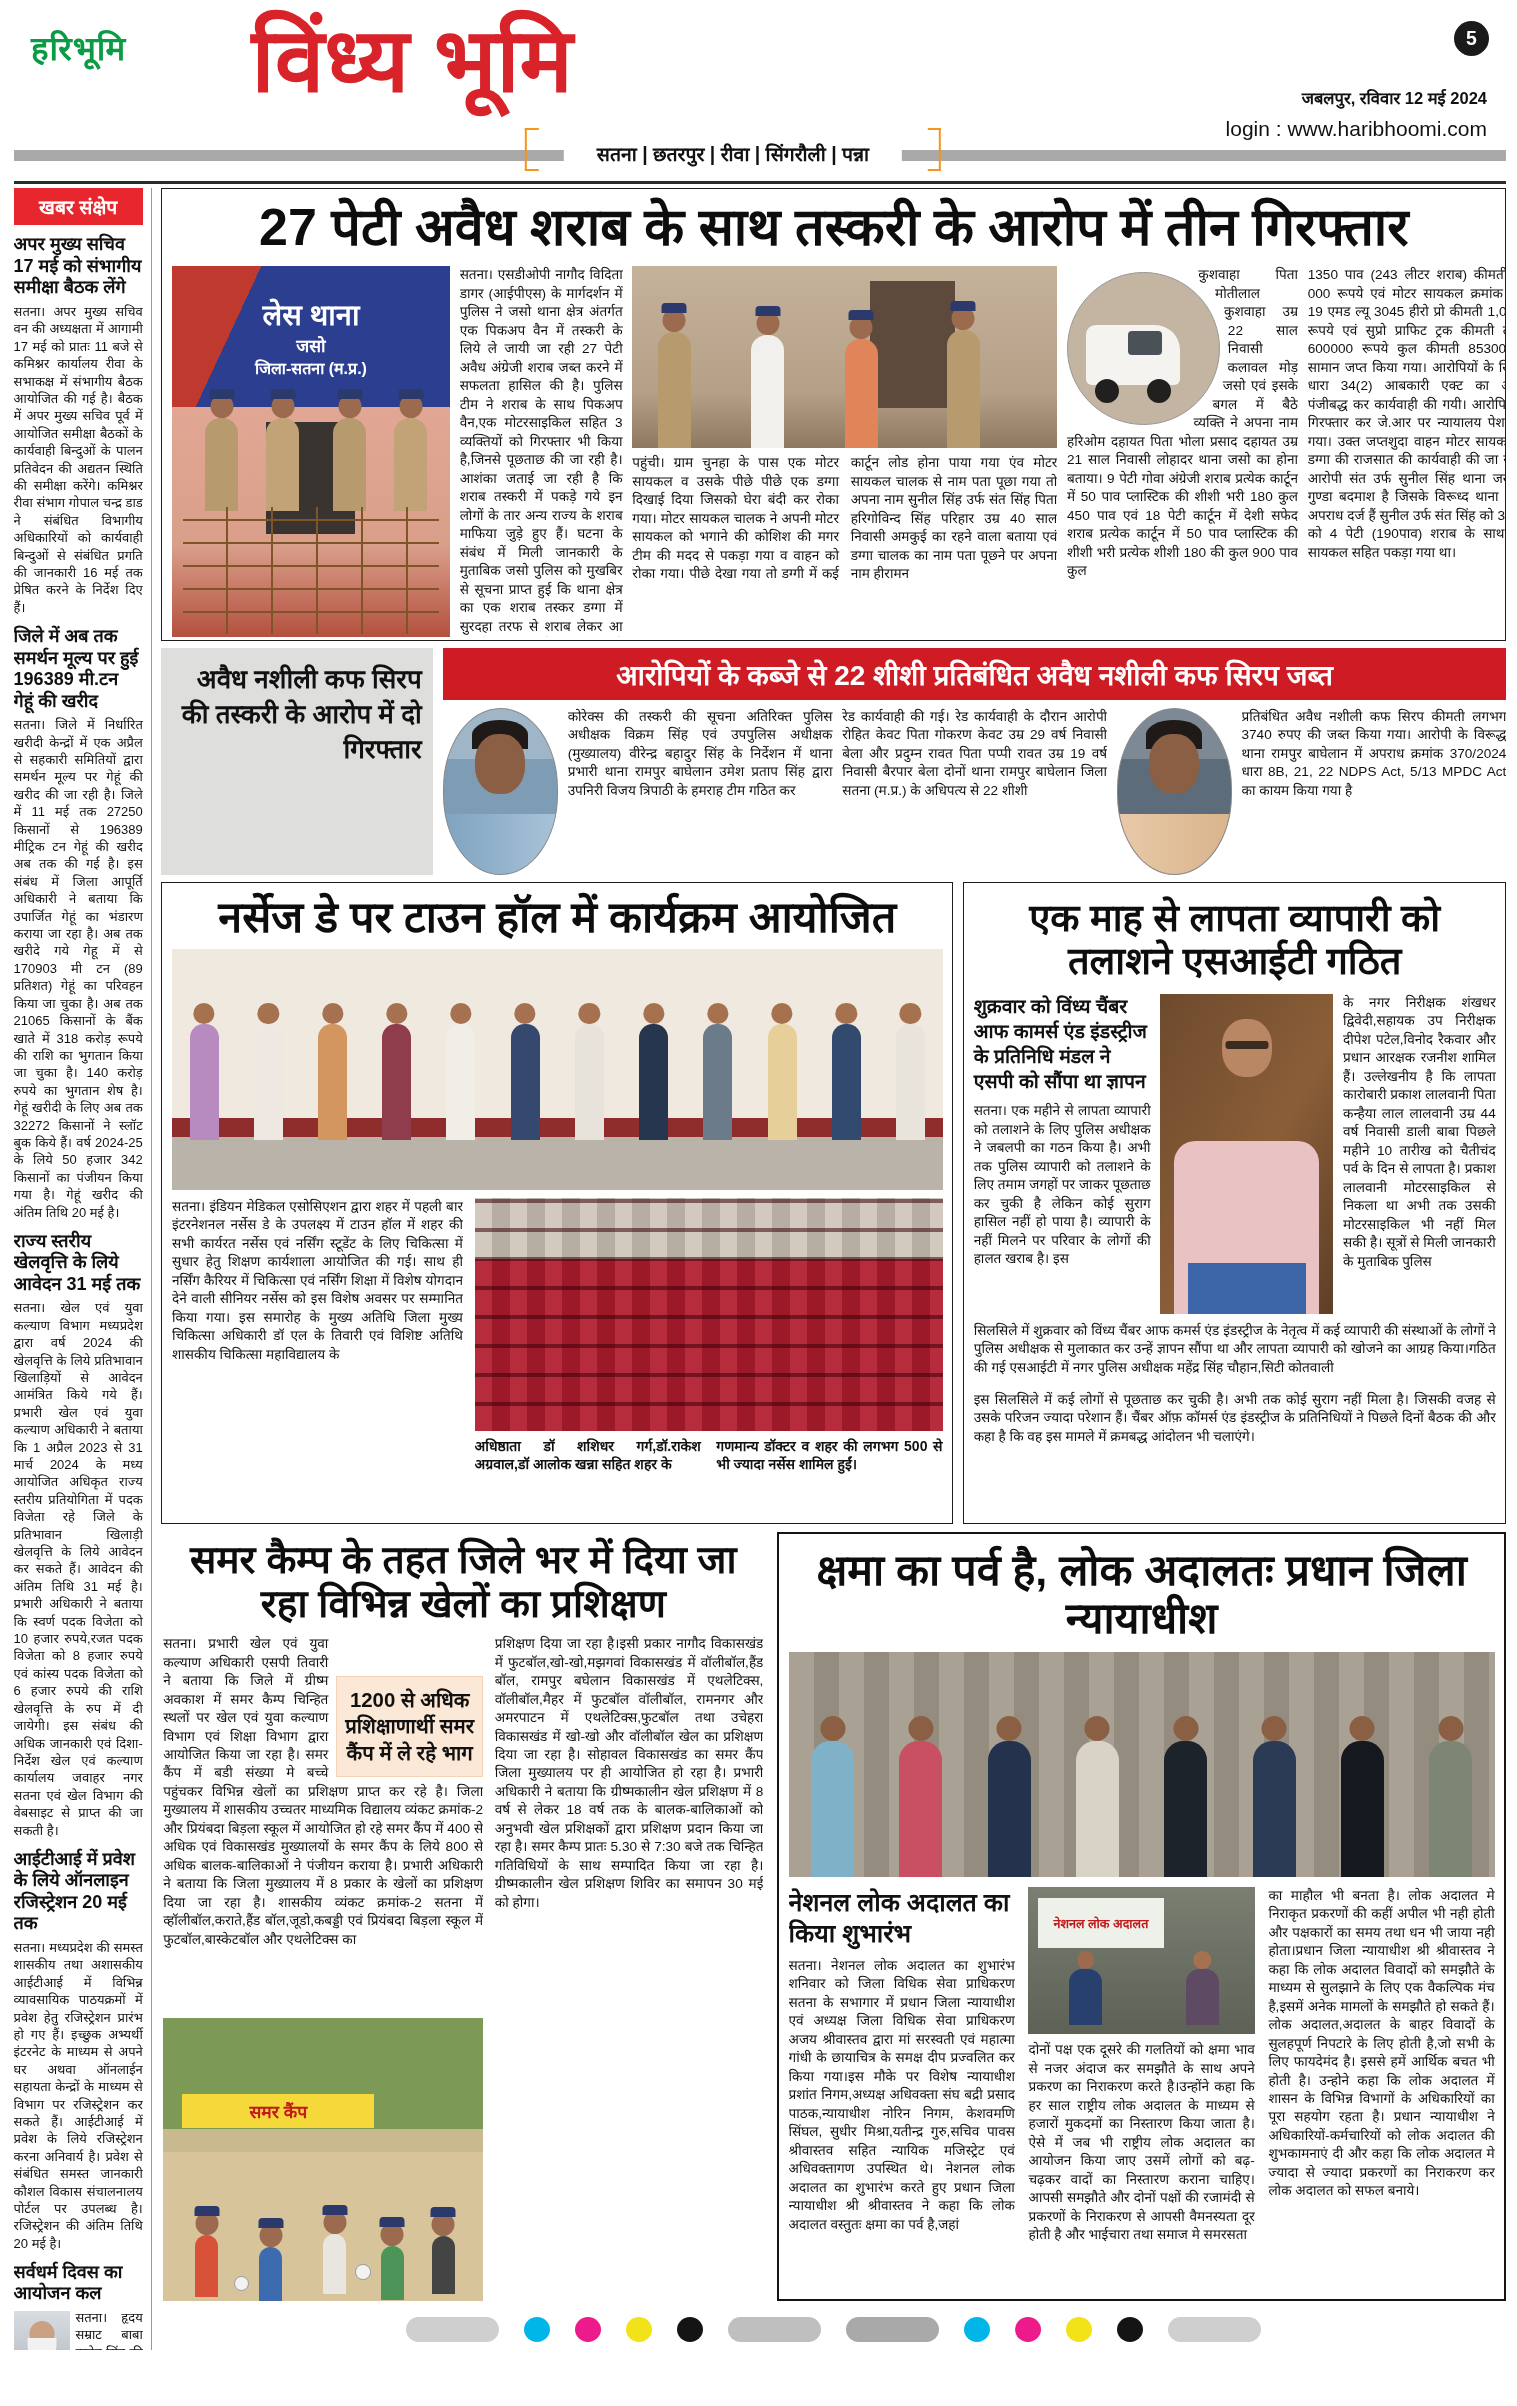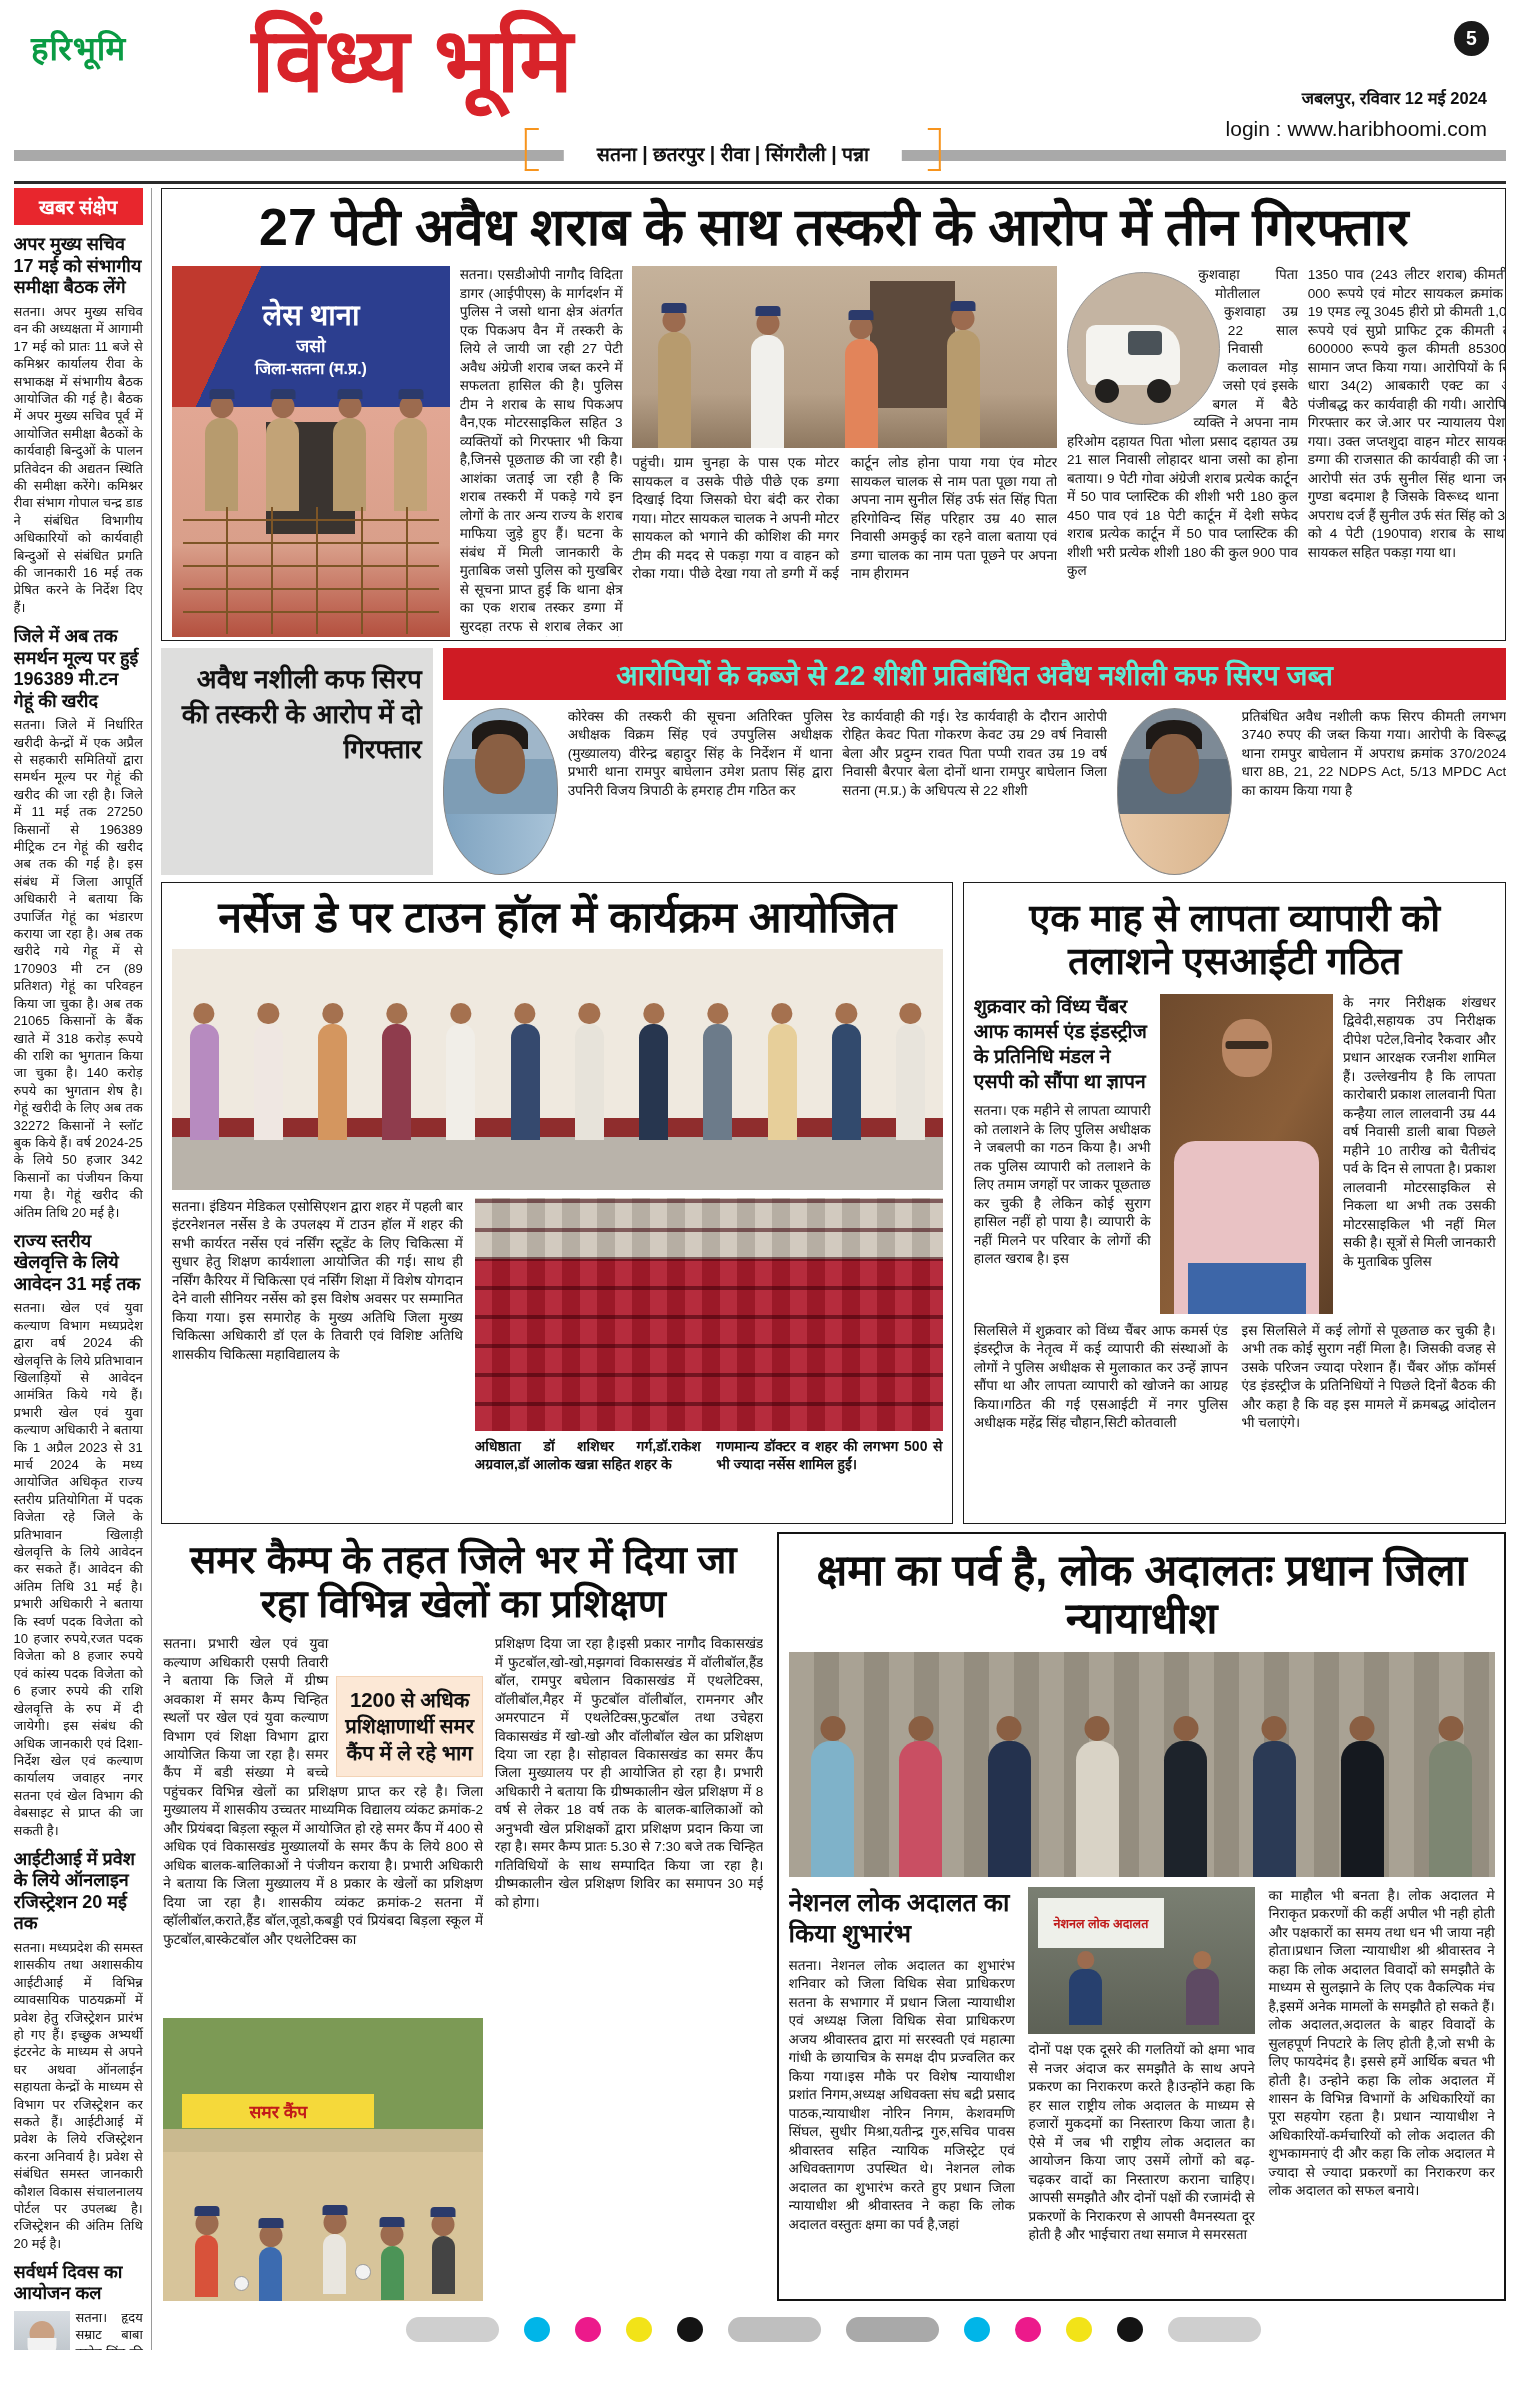--- a/index.html
+++ b/index.html
@@ -69,21 +69,21 @@
   .col-d { width:229px; flex:none; }
   .van-circle { float:left; width:153px; height:153px; border-radius:50%; background:radial-gradient(circle at 60% 40%,#d9cdbd 0 55%,#b7a democratic:0), #c4b4a2; background:#c4b4a2; position:relative; overflow:hidden; margin:5.8px 7.8px 3.9px 0; border:1px solid #999; shape-outside:circle(50%); }
   .van-body { position:absolute; left:12%; top:34%; width:62%; height:40%; background:#f4f3ef; border-radius:9.7px 25px 5.8px 5.8px; }
   .van-win { position:absolute; left:40%; top:38%; width:22%; height:16%; background:#4a5258; border-radius:3.9px; }
   .van-wheel { position:absolute; bottom:14%; width:16%; height:16%; border-radius:50%; background:#22201e; }
 
   
   .syrup { display:flex; gap:9.7px; height:239px; }
   .sy-kicker { width:272px; flex:none; background:#dededd; padding:13.6px 11.6px; font-size:26px; font-weight:900; text-align:right; line-height:1.35; }
   .sy-main { flex:1; display:flex; flex-direction:column; overflow:hidden; }
-  .sy-banner { background:#cf1b24; color:#5eead4; font-size:28px; font-weight:900; text-align:center; padding:6.8px 3.9px; }
+  .sy-banner { background:#cf1b24; color:#ffffff; font-size:28px; font-weight:900; text-align:center; padding:6.8px 3.9px; }
   .sy-cols { display:flex; gap:9.7px; margin-top:7.8px; flex:1; overflow:hidden; }
   .sy-col { flex:1; }
   .mug { flex:none; width:115px; height:167px; border-radius:50% / 48%; overflow:hidden; position:relative; background:linear-gradient(#9fb6c9 0 30%,#7e9db5 30%); border:1px solid #888; }
   .mug .face { position:absolute; left:50%; top:25px; transform:translateX(-50%); width:50px; height:60px; border-radius:45%; background:#8a5f43; }
   .mug .hair { position:absolute; left:50%; top:11.6px; transform:translateX(-50%); width:56px; height:29px; border-radius:50% 50% 0 0; background:#1f1a17; }
   .mug .shirt { position:absolute; left:0; right:0; bottom:0; height:60px; }
   .mug1 .shirt { background:linear-gradient(90deg,#7fa3c0,#a8c3d8); }
   .mug2 .shirt { background:linear-gradient(90deg,#e8c9a8,#d9b48c); }
   .mug2 { background:linear-gradient(#7d8a96 0 30%,#5d6c7a 30%); }
 
@@ -107,21 +107,21 @@
   .missing .hl { font-size:38px; margin:5.8px 0 11.6px; }
   .mi-row1 { display:flex; gap:9.7px; height:320px; }
   .mi-left { width:177px; flex:none; }
   .mi-kicker { font-size:19.4px; font-weight:900; line-height:1.3; margin-bottom:7.8px; }
   .ph-trader { width:173px; height:100%; flex:none; background:linear-gradient(120deg,#6e4a2d,#8a5e38 55%,#5d3f27); }
   .ph-trader .head { position:absolute; left:50%; top:25px; transform:translateX(-50%); width:50px; height:58px; border-radius:45%; background:#b98764; }
   .ph-trader .glasses { position:absolute; left:50%; top:47px; transform:translateX(-50%); width:43px; height:7.8px; background:#3a2c20; border-radius:2.9px; }
   .ph-trader .shirt { position:absolute; left:8%; bottom:0; width:84%; height:54%; border-radius:21.3px 21.3px 0 0; background:#e9c2c4; }
   .ph-trader .jeans { position:absolute; left:16%; bottom:0; width:68%; height:16%; background:#3d66a8; }
   .mi-col2 { flex:1; }
-  .mi-row2 { display:flex; gap:13.6px; margin-top:7.8px; }
+  .mi-row2 { display:flex; gap:13.6px; margin-top:7.8px;flex-direction:column; }
   .mi-row2 .bodytxt { flex:1; }
 
   
   .botrow { display:flex; gap:11.6px; height:769px; }
   .camp { width:604px; flex:none; padding:3.9px 1.9px; overflow:hidden; }
   .camp .hl { font-size:39px; margin:1.9px 0 9.7px; }
   .camp-cols { display:flex; gap:11.6px; height:679px; }
   .camp-left { width:320px; flex:none; display:flex; flex-direction:column; gap:7.8px; }
   .camp-left .bodytxt { height:375px; }
   .highlight { float:right; width:147px; background:#fce8d6; border:1px solid #f3d3b5; padding:9.7px 7.8px; font-size:20.4px; font-weight:900; text-align:center; line-height:1.3; margin:41px 0 5.8px 7.8px; }

